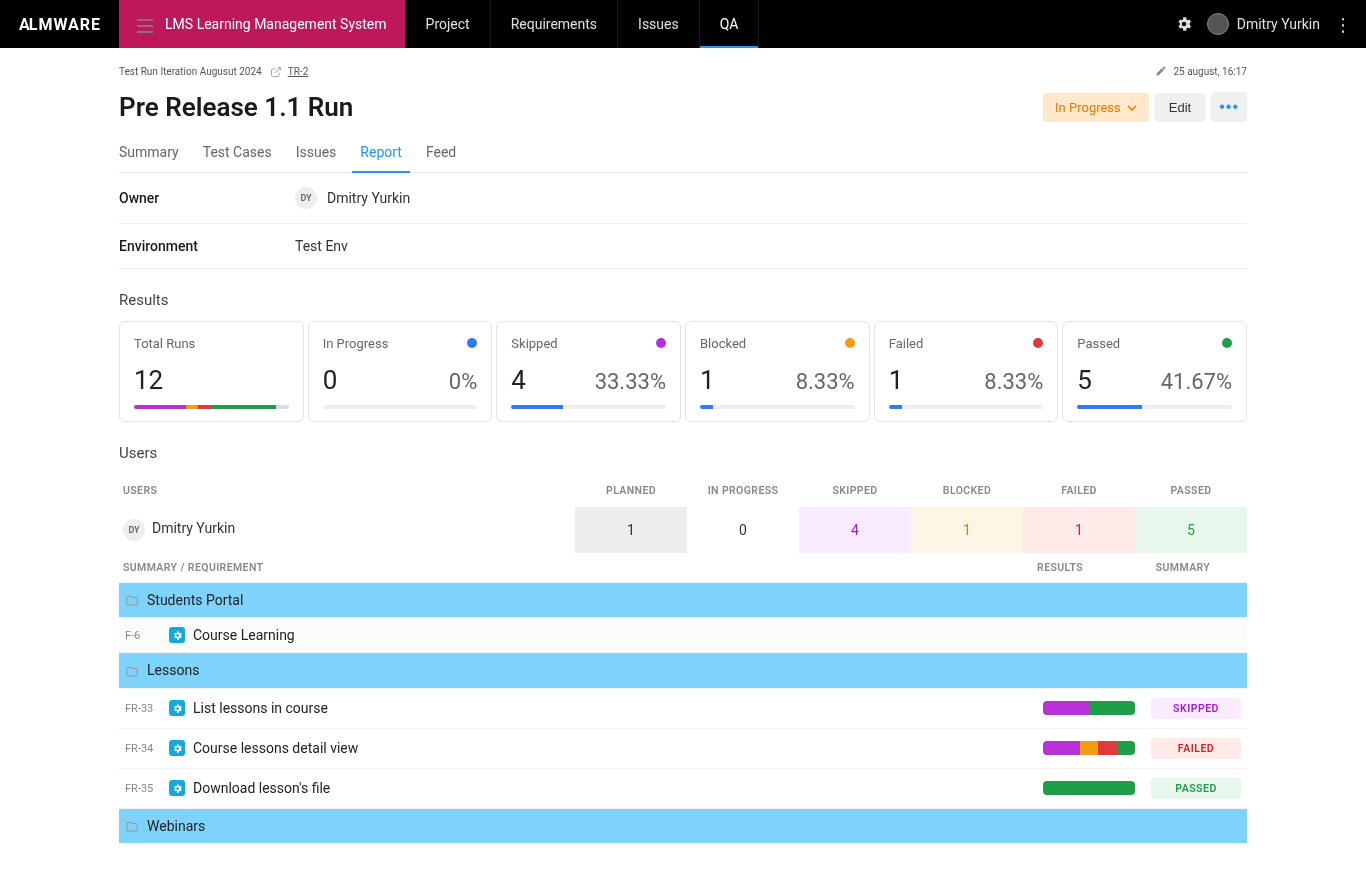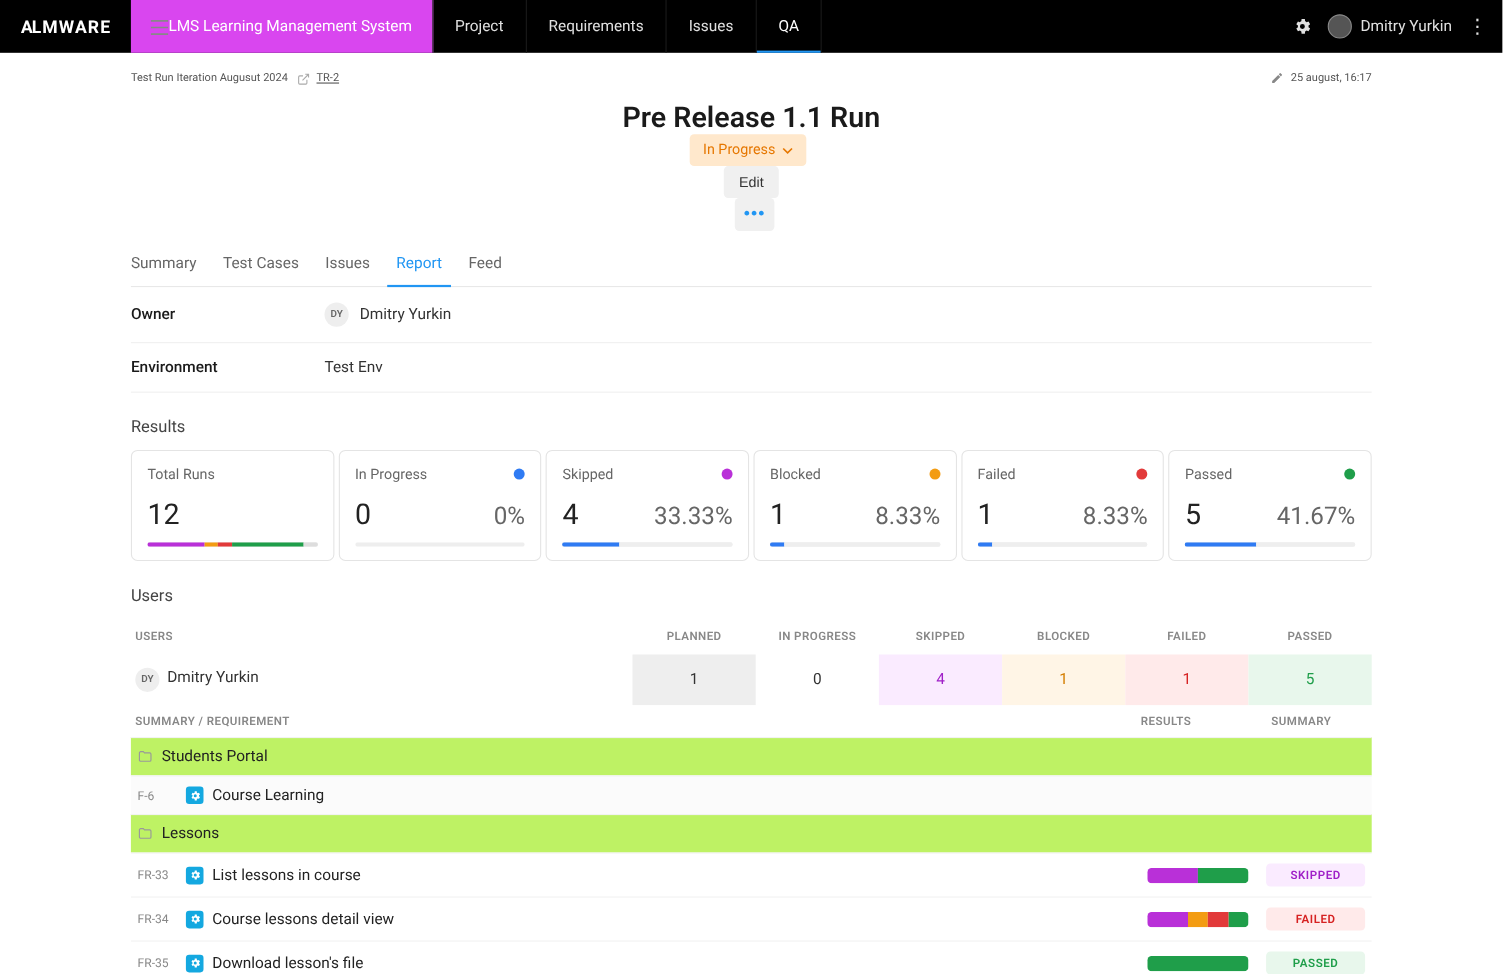--- a/index.html
+++ b/index.html
@@ -2,42 +2,42 @@
 <html><head>
 <meta charset="utf-8">
 <style>
 * { margin: 0; padding: 0; box-sizing: border-box; }
 body { font-family: -apple-system, BlinkMacSystemFont, "Segoe UI", Roboto, Helvetica, Arial, sans-serif; font-size: 14px; color: #1a1a1a; background: #ffffff; }
 
 
 .topnav { background: #000000; color: #ffffff; height: 48px; display: flex; align-items: stretch; }
 .logo { padding: 0 18px; display: flex; align-items: center; font-weight: 700; font-size: 16px; letter-spacing: 1px; }
 .logo .black-a { display: inline-block; transform: scaleX(-1); margin-right: -1px; }
-.nav-project-selector { display: flex; align-items: center; gap: 0; background: #d946ef; padding: 0 18px; border-right: 1px solid #2a2a2a; cursor: pointer; }
+.nav-project-selector { display: flex; align-items: center; gap: 12px; background: #be185d; padding: 0 18px; border-right: 1px solid #2a2a2a; cursor: pointer; }
 .nav-project-selector .menu-icon { font-size: 18px; color: #888; }
 .nav-item { display: flex; align-items: center; padding: 0 20px; border-right: 1px solid #1a1a1a; cursor: pointer; color: #e0e0e0; font-size: 14px; position: relative; }
 .nav-item.active { color: #ffffff; }
 .nav-item.active::after { content: ""; position: absolute; bottom: 0; left: 0; right: 0; height: 2px; background: #2196f3; }
 .nav-spacer { flex: 1; }
 .nav-right { display: flex; align-items: center; gap: 14px; padding: 0 14px; }
 .gear-icon { color: #e0e0e0; cursor: pointer; }
 .user-chip { display: flex; align-items: center; gap: 8px; color: #e0e0e0; cursor: pointer; }
 .user-avatar-sm { width: 22px; height: 22px; border-radius: 50%; background: #555; border: 1.5px solid #888; }
 .kebab { color: #e0e0e0; cursor: pointer; font-size: 18px; }
 
 
 .page { max-width: 1128px; margin: 0 auto; padding: 0 0 40px 0; }
 .breadcrumb-row { display: flex; align-items: center; padding: 16px 0 6px 0; color: #555; font-size: 10px; }
 .breadcrumb-row .bc-link { color: #555; text-decoration: underline; margin-left: 6px; cursor: pointer; }
 .breadcrumb-row .share-icon { color: #aaa; margin-left: 8px; font-size: 12px; }
 .breadcrumb-spacer { flex: 1; }
 .breadcrumb-date { color: #555; display: flex; align-items: center; gap: 6px; }
 .breadcrumb-date svg { color: #888; }
 
-.title-row { display: flex; align-items: center; padding: 8px 0 12px 0; flex-direction: column; }
+.title-row { display: flex; align-items: flex-end; padding: 8px 0 12px 0; }
 .page-title { font-size: 26px; font-weight: 600; flex: 1; }
 .status-badge { background: #ffe8cc; color: #e67700; border-radius: 4px; padding: 7px 12px; font-size: 13px; display: flex; align-items: center; gap: 6px; cursor: pointer; margin-right: 6px; }
 .edit-btn { background: #f0f0f0; border: none; border-radius: 4px; padding: 7px 14px; font-size: 13px; cursor: pointer; color: #333; }
 .more-btn { background: #f0f0f0; border: none; border-radius: 4px; padding: 6px 8px; cursor: pointer; color: #2196f3; margin-left: 6px; font-size: 16px; letter-spacing: 1px; }
 
 
 .tabs { display: flex; gap: 24px; border-bottom: 1px solid #e8e8e8; }
 .tab { padding: 10px 0 12px 0; color: #666; cursor: pointer; font-size: 14px; position: relative; }
 .tab.active { color: #2196f3; }
 .tab.active::after { content: ""; position: absolute; bottom: -1px; left: -8px; right: -8px; height: 2px; background: #2196f3; }
@@ -74,21 +74,21 @@
 .users-table td.failed { background: #ffeaea; color: #d62121; }
 .users-table td.passed { background: #e8f7ec; color: #1f9e4a; }
 
 
 .module-head { display: flex; font-size: 10.5px; font-weight: 600; color: #888; letter-spacing: 0.4px; padding: 8px 4px; }
 .module-head .col-feat { flex: 1; }
 .module-head .col-res { width: 140px; text-align: right; padding-right: 40px; }
 .module-head .col-sum { width: 120px; text-align: center; }
 
 .module-row { display: flex; align-items: center; padding: 9px 6px; border-top: 1px solid #f2f2f2; }
-.module-row.folder { background: #bef264; }
+.module-row.folder { background: #7dd3fc; }
 .module-row.feature { background: #fbfbfb; }
 .module-row .ident { font-size: 11px; color: #888; margin-right: 8px; min-width: 36px; display: inline-block; }
 .module-row .folder-icon { color: #999; margin-right: 8px; }
 .module-row .feat-icon { width: 16px; height: 16px; border-radius: 3px; background: #14a8e0; display: inline-flex; align-items: center; justify-content: center; margin-right: 8px; }
 .module-row .feat-icon svg { color: #fff; }
 .module-row .name { flex: 1; color: #222; }
 .module-row .results-bar { width: 92px; height: 14px; border-radius: 4px; display: flex; overflow: hidden; margin-right: 16px; }
 .module-row .results-bar .seg { height: 100%; }
 .module-row .summary-pill { width: 90px; text-align: center; font-size: 10.5px; font-weight: 600; border-radius: 4px; padding: 4px 0; letter-spacing: 0.5px; }
 .pill-skipped { background: #faebff; color: #a020c8; }

